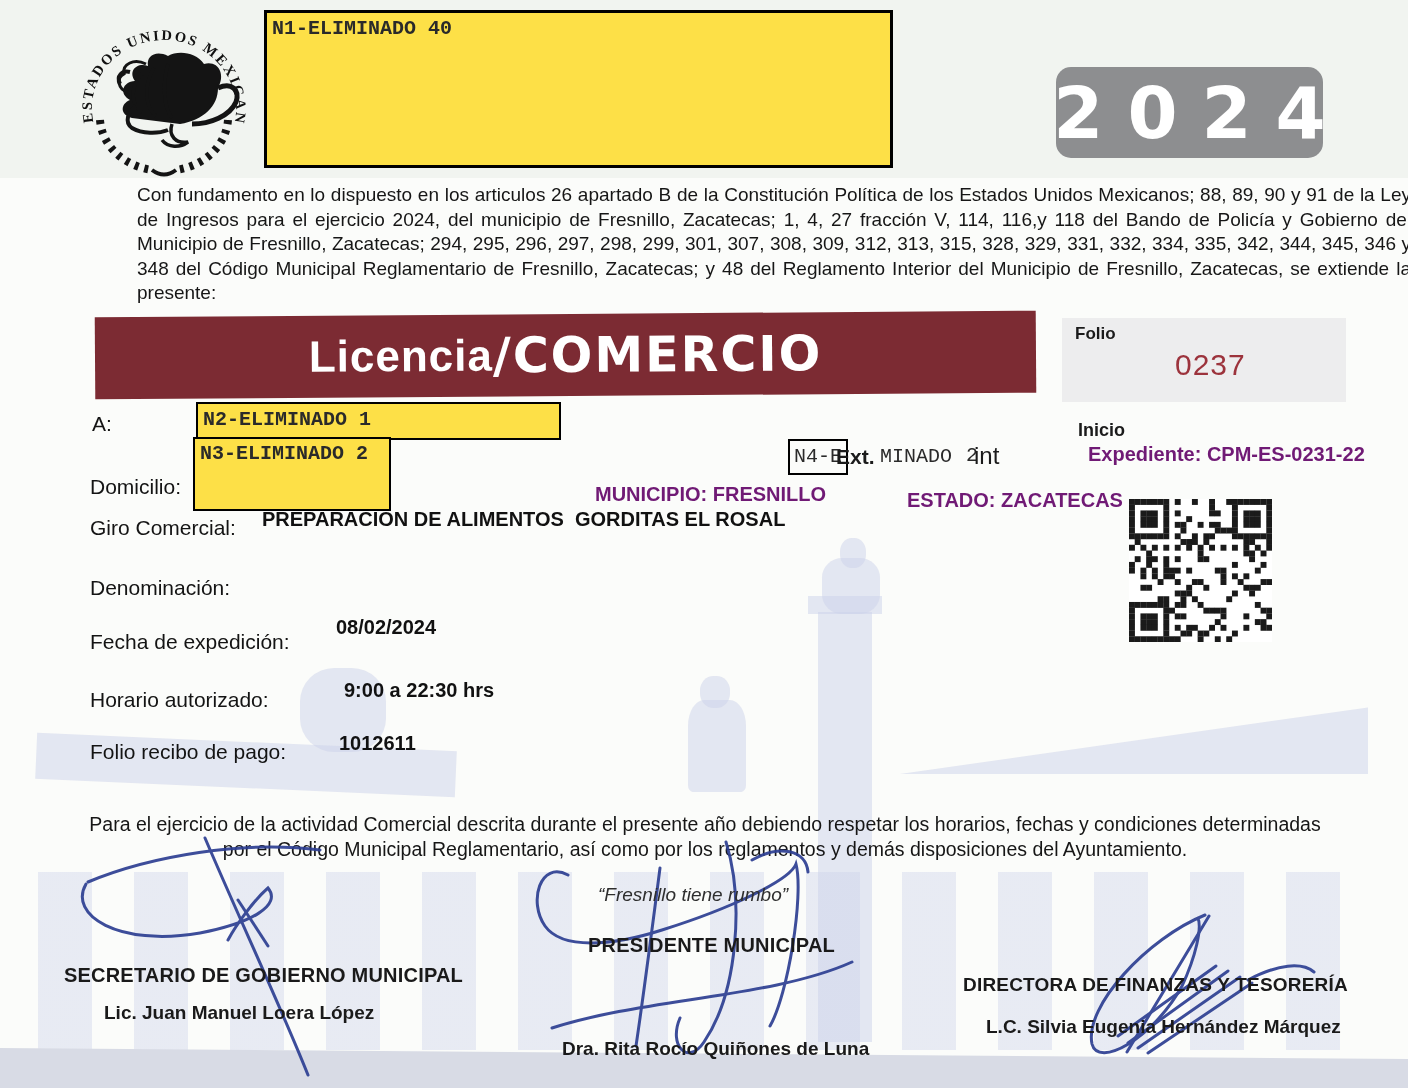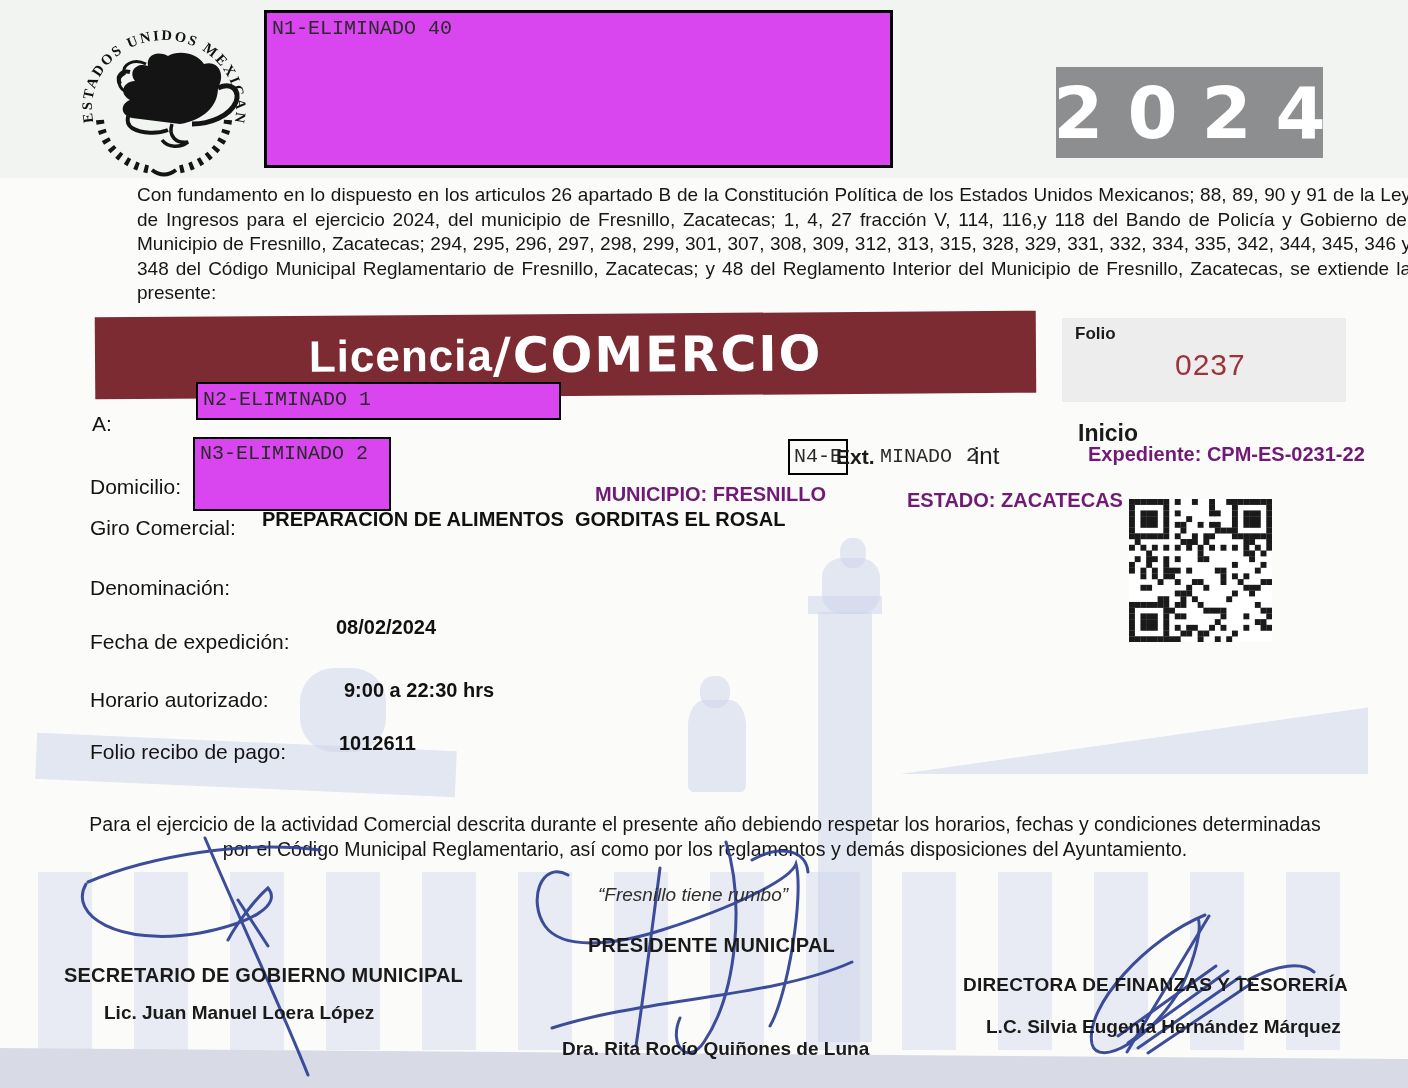--- a/index.html
+++ b/index.html
@@ -10,25 +10,25 @@
   .abs{position:absolute;}
   
   .wm{position:absolute;pointer-events:none;}
   .wm-toptint{left:0;top:0;width:1408px;height:178px;background:#f1f4f0;}
   .wm-stripes{left:38px;top:872px;width:1332px;height:178px;
     background:repeating-linear-gradient(90deg,rgba(203,209,233,.40) 0 54px,rgba(255,255,255,0) 54px 96px);}
   .wm-shape{background:rgba(203,210,234,.50);}
   .wm-band{left:-6px;top:1048px;width:1420px;height:40px;background:#d8dbe5;
     transform:rotate(.45deg);transform-origin:left top;}
   
-  .redact-box{border:3px solid #000;background:#d946ef;box-sizing:border-box;}
+  .redact-box{border:3px solid #000;background:#fde047;box-sizing:border-box;font-weight:bold;}
   .mono{font-family:"Liberation Mono","DejaVu Sans Mono",monospace;font-size:20px;color:#2a2a2a;}
   
   .yearbox{left:1056px;top:67px;width:267px;height:91px;background:#8d8e90;
-    display:flex;align-items:center;justify-content:center;}
+    display:flex;align-items:center;justify-content:center;border-radius:15px;}
   .yearbox span{color:#fff;font-weight:800;font-size:72px;letter-spacing:24px;
     margin-right:-24px;font-family:"DejaVu Sans","Liberation Sans",sans-serif;}
   .legal{left:93px;top:183px;width:1274px;font-size:19px;line-height:24.5px;
     text-align:justify;color:#161616;margin-left:44px;}
   
   .banner{left:95px;top:314px;width:941px;height:82px;background:#7c2b33;
     transform:rotate(-.4deg);display:flex;align-items:center;justify-content:center;color:#fff;}
   .banner .t1{font-size:44px;font-weight:700;letter-spacing:1px;}
   .banner .t2{font-size:49px;font-weight:800;letter-spacing:2px;
     font-family:"DejaVu Sans","Liberation Sans",sans-serif;}
@@ -101,25 +101,25 @@
   <div class="abs banner">
     <span class="t1">Licencia </span>
     <span class="t2">/COMERCIO</span>
   </div>
 
   <div class="abs foliopanel"></div>
   <div class="abs foliolabel">Folio</div>
   <div class="abs folionum">0237</div>
 
   <div class="abs flabel" style="left:92px;top:412px;">A:</div>
-  <div class="abs redact-box" style="left:196px;top:382px;width:365px;height:38px;border-width:2.5px;">
+  <div class="abs redact-box" style="left:196px;top:402px;width:365px;height:38px;border-width:2.5px;">
     <span class="mono" style="position:absolute;left:5px;top:4px;">N2-ELIMINADO 1</span>
   </div>
 
-  <div class="abs" style="left:1078px;top:420px;font-size:23px;font-weight:800;">Inicio</div>
+  <div class="abs" style="left:1078px;top:420px;font-size:18px;font-weight:800;">Inicio</div>
   <div class="abs boldlab" style="left:1088px;top:443px;">Expediente: CPM-ES-0231-22</div>
 
   <div class="abs flabel" style="left:90px;top:475px;">Domicilio:</div>
   <div class="abs redact-box" style="left:193px;top:437px;width:198px;height:74px;border-width:2.5px;">
     <span class="mono" style="position:absolute;left:5px;top:3px;">N3-ELIMINADO 2</span>
   </div>
 
   <div class="abs" style="left:788px;top:437px;width:230px;height:42px;">
     <span class="abs" style="left:0;top:2px;width:56px;height:32px;border:2.5px solid #000;"></span>
     <span class="mono abs" style="left:6px;top:8px;">N4-E</span>

